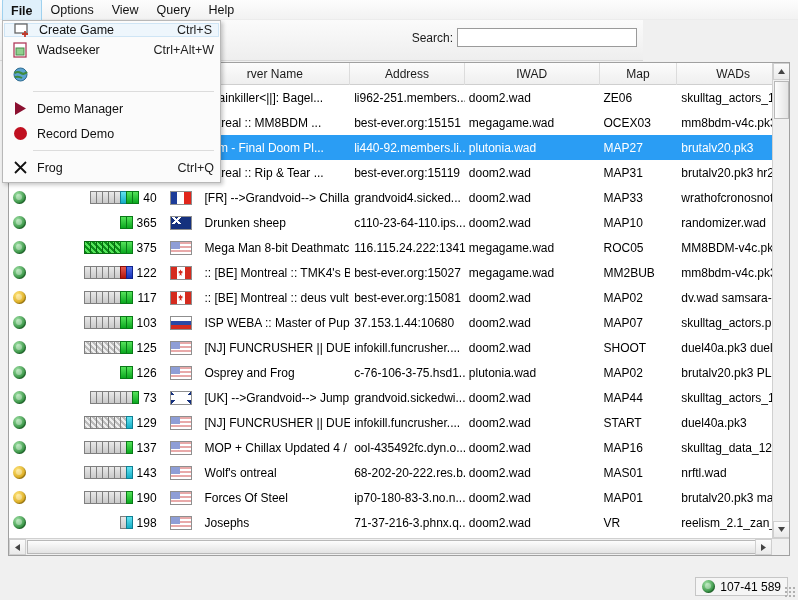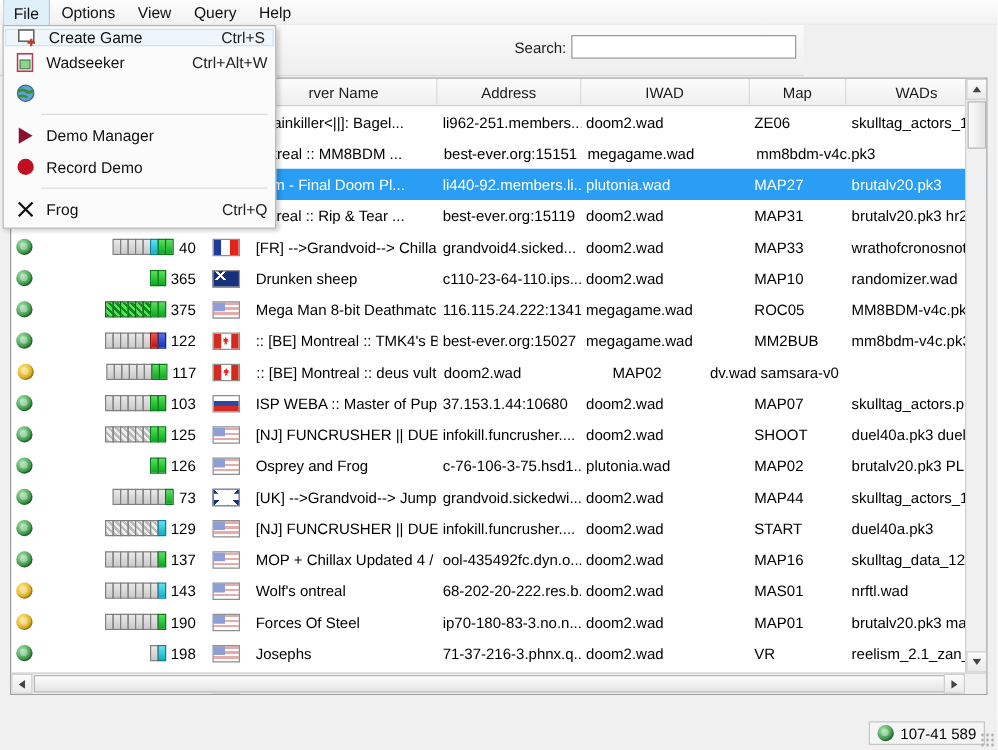--- a/index.html
+++ b/index.html
@@ -34,20 +34,21 @@
     color: #111;
     cursor: default;
     white-space: nowrap;
   }
   .menubar .mitem.active {
     background: #dff0fb;
     border: 1px solid #9fd1ee;
     border-bottom: none;
     padding: 3px 8px 2px 8px;
     border-radius: 2px 2px 0 0;
+    font-weight: bold;
   }
 
   
   .toolbar {
     position: absolute; top: 20px; left: 0;
     width: 643px; height: 41px;
     background: linear-gradient(#fbfbfb, #eeeeee);
     border-bottom: 1px solid #d7d7d7;
   }
   .tb-icons {
@@ -396,20 +397,21 @@
             <span class="pcount"></span>
           </div>
           <div class="cell col-flag center">
             <span class="flag fl-ca">
               <span class="fl-ca-leaf"></span>
             </span>
           </div>
           <div class="cell col-name left">ontreal :: MM8BDM ...</div>
           <div class="cell col-addr left">best-ever.org:15151</div>
           <div class="cell col-iwad left">megagame.wad</div>
+          <div class="cell col-map left">OCEX03</div>
           <div class="cell col-wads left">mm8bdm-v4c.pk3</div>
         </div>
         <div class="trow sel">
           <div class="cell col-lock center">
             <span class="globe"></span>
           </div>
           <div class="cell col-pad"></div>
           <div class="cell col-players right">
             <span class="slots"></span>
             <span class="pcount"></span>
@@ -568,20 +570,21 @@
               <span class="slot green"></span>
             </span>
             <span class="pcount">117</span>
           </div>
           <div class="cell col-flag center">
             <span class="flag fl-ca">
               <span class="fl-ca-leaf"></span>
             </span>
           </div>
           <div class="cell col-name left">:: [BE] Montreal :: deus vult s...</div>
+          <div class="cell col-addr left">best-ever.org:15081</div>
           <div class="cell col-iwad left">doom2.wad</div>
           <div class="cell col-map left">MAP02</div>
           <div class="cell col-wads left">dv.wad samsara-v0</div>
         </div>
         <div class="trow">
           <div class="cell col-lock center">
             <span class="globe"></span>
           </div>
           <div class="cell col-pad"></div>
           <div class="cell col-players right">

